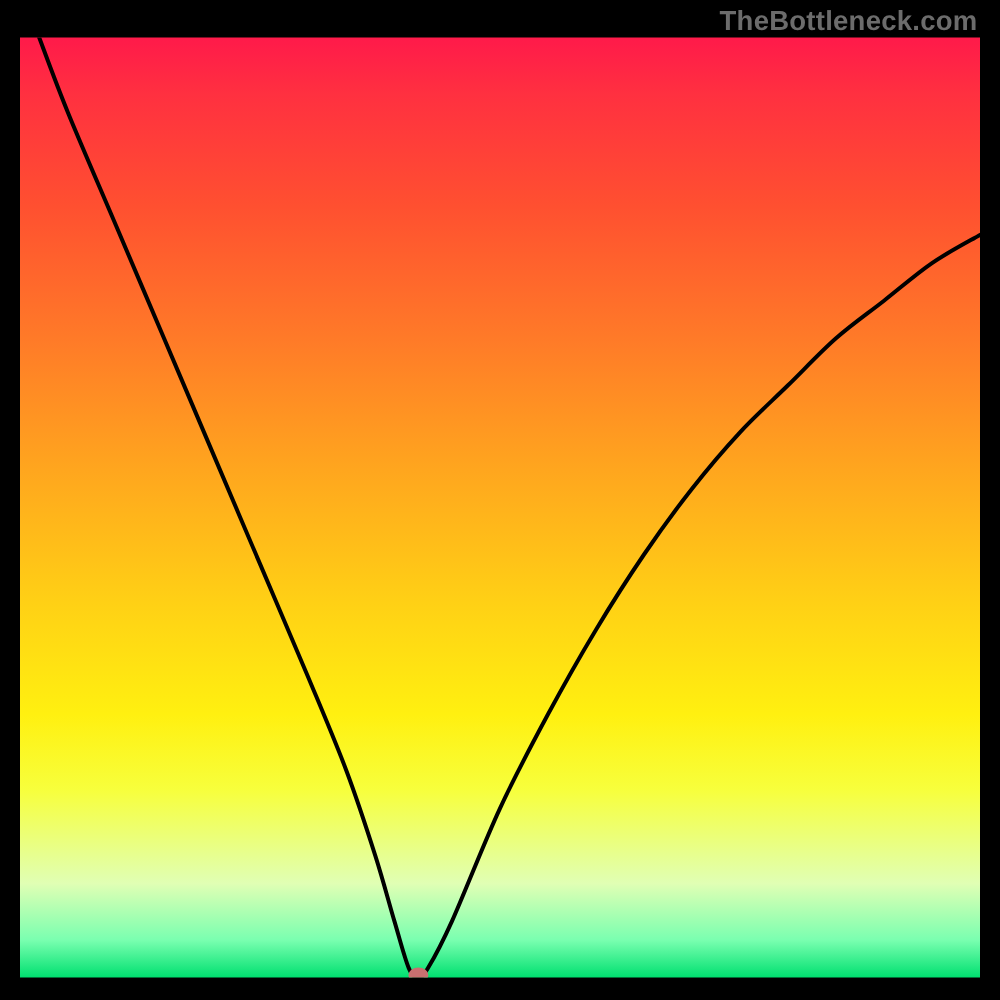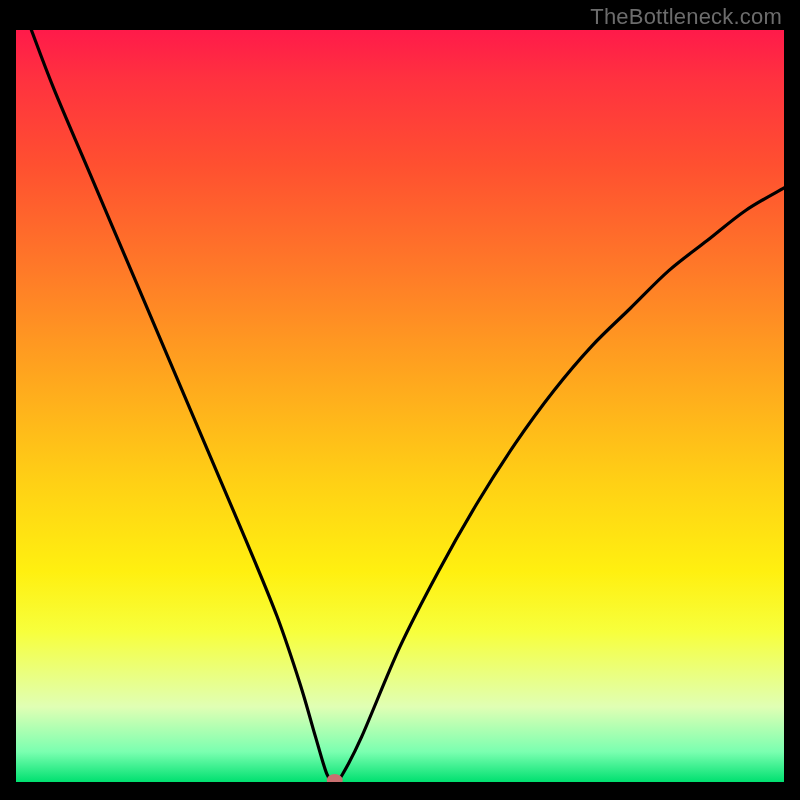--- a/index.html
+++ b/index.html
@@ -16,21 +16,21 @@
     width: 800px;
     height: 800px;
     background: #000;
   }
   .watermark {
     position: absolute;
     top: 4px;
     right: 18px;
     color: #6c6c6c;
     font-size: 22px;
-    font-weight: 400;
+    font-weight: 700;
     letter-spacing: 0.2px;
     z-index: 5;
   }
   .plot-area {
     position: absolute;
     left: 16px;
     top: 30px;
     width: 768px;
     height: 752px;
     background: linear-gradient(to bottom,

